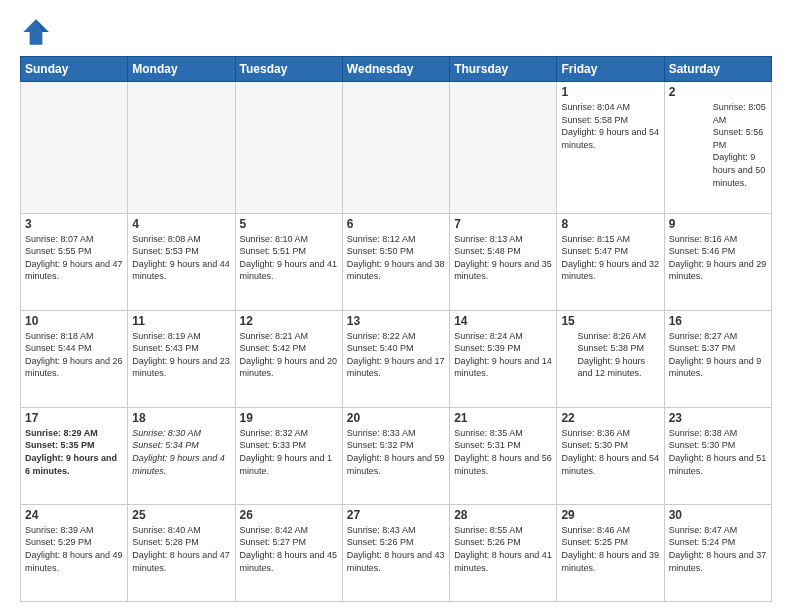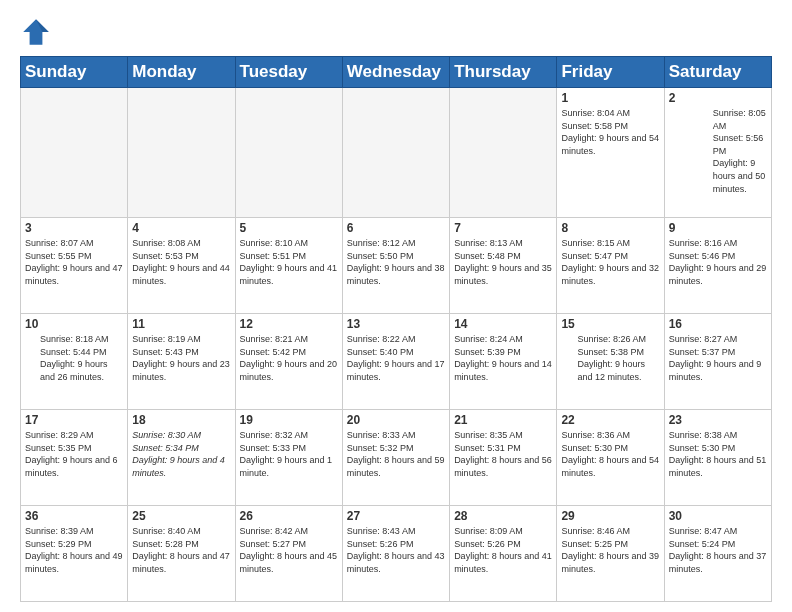--- a/index.html
+++ b/index.html
@@ -61,21 +61,21 @@
     }
     .calendar {
       flex: 1;
       border-collapse: collapse;
       width: 100%;
       table-layout: fixed;
     }
     .calendar thead tr th {
       background: #2b6cb0;
       color: #fff;
-      font-size: 17px;
+      font-size: 12px;
       font-weight: bold;
       padding: 5px 4px;
       text-align: left;
       border: 1px solid #1a4f8a;
     }
     .calendar tbody tr td {
       border: 1px solid #ccc;
       vertical-align: top;
       padding: 3px 4px;
       font-size: 9.5px;
@@ -192,21 +192,21 @@
           <td>
             <span class="day-number">9</span>
             <div class="day-info" style="white-space: pre-line;">Sunrise: 8:16 AM
 Sunset: 5:46 PM
 Daylight: 9 hours and 29 minutes.</div>
           </td>
         </tr>
         <tr>
           <td>
             <span class="day-number">10</span>
-            <div class="day-info" style="white-space: pre-line; margin-left: 15px;">Sunrise: 8:18 AM
+            <div class="day-info" style="white-space: pre-line;">Sunrise: 8:18 AM
 Sunset: 5:44 PM
 Daylight: 9 hours and 26 minutes.</div>
           </td>
           <td>
             <span class="day-number">11</span>
             <div class="day-info" style="white-space: pre-line;">Sunrise: 8:19 AM
 Sunset: 5:43 PM
 Daylight: 9 hours and 23 minutes.</div>
           </td>
           <td>
@@ -236,21 +236,21 @@
           <td>
             <span class="day-number">16</span>
             <div class="day-info" style="white-space: pre-line;">Sunrise: 8:27 AM
 Sunset: 5:37 PM
 Daylight: 9 hours and 9 minutes.</div>
           </td>
         </tr>
         <tr>
           <td>
             <span class="day-number">17</span>
-            <div class="day-info" style="white-space: pre-line;">Sunrise: 8:29 AM
+            <div class="day-info" style="white-space: pre-line; font-weight: bold;">Sunrise: 8:29 AM
 Sunset: 5:35 PM
 Daylight: 9 hours and 6 minutes.</div>
           </td>
           <td>
             <span class="day-number">18</span>
             <div class="day-info" style="white-space: pre-line; font-style: italic;">Sunrise: 8:30 AM
 Sunset: 5:34 PM
 Daylight: 9 hours and 4 minutes.</div>
           </td>
           <td>
@@ -279,21 +279,21 @@
           </td>
           <td>
             <span class="day-number">23</span>
             <div class="day-info" style="white-space: pre-line;">Sunrise: 8:38 AM
 Sunset: 5:30 PM
 Daylight: 8 hours and 51 minutes.</div>
           </td>
         </tr>
         <tr>
           <td>
-            <span class="day-number">36</span>
+            <span class="day-number">24</span>
             <div class="day-info" style="white-space: pre-line;">Sunrise: 8:39 AM
 Sunset: 5:29 PM
 Daylight: 8 hours and 49 minutes.</div>
           </td>
           <td>
             <span class="day-number">25</span>
             <div class="day-info" style="white-space: pre-line;">Sunrise: 8:40 AM
 Sunset: 5:28 PM
 Daylight: 8 hours and 47 minutes.</div>
           </td>
@@ -304,21 +304,21 @@
 Daylight: 8 hours and 45 minutes.</div>
           </td>
           <td>
             <span class="day-number">27</span>
             <div class="day-info" style="white-space: pre-line;">Sunrise: 8:43 AM
 Sunset: 5:26 PM
 Daylight: 8 hours and 43 minutes.</div>
           </td>
           <td>
             <span class="day-number">28</span>
-            <div class="day-info" style="white-space: pre-line;">Sunrise: 8:09 AM
+            <div class="day-info" style="white-space: pre-line;">Sunrise: 8:55 AM
 Sunset: 5:26 PM
 Daylight: 8 hours and 41 minutes.</div>
           </td>
           <td>
             <span class="day-number">29</span>
             <div class="day-info" style="white-space: pre-line;">Sunrise: 8:46 AM
 Sunset: 5:25 PM
 Daylight: 8 hours and 39 minutes.</div>
           </td>
           <td>

